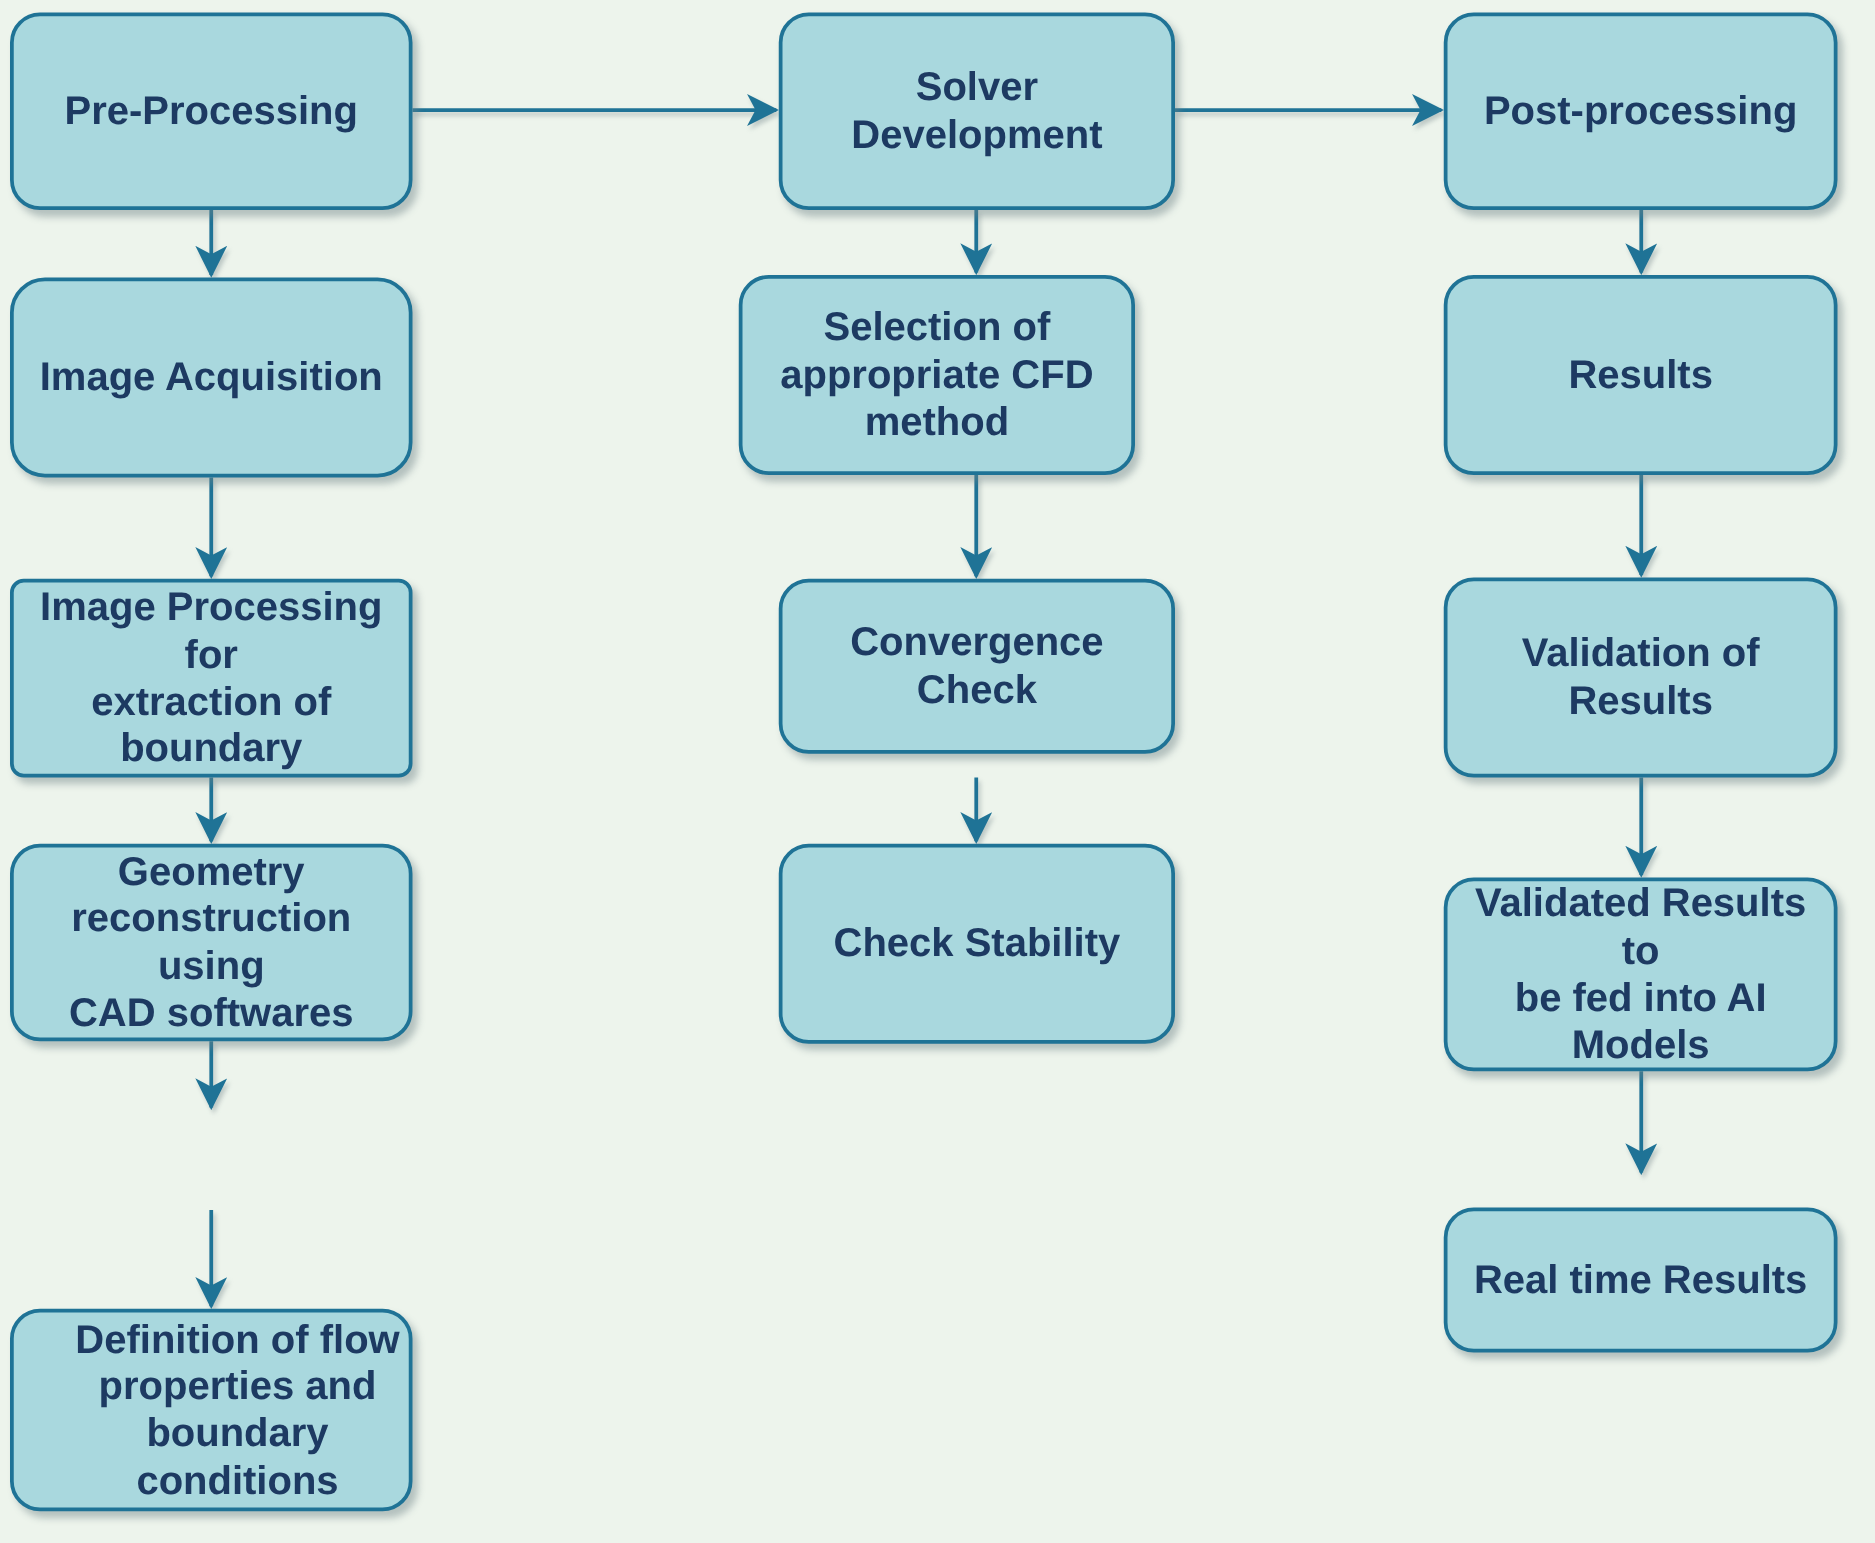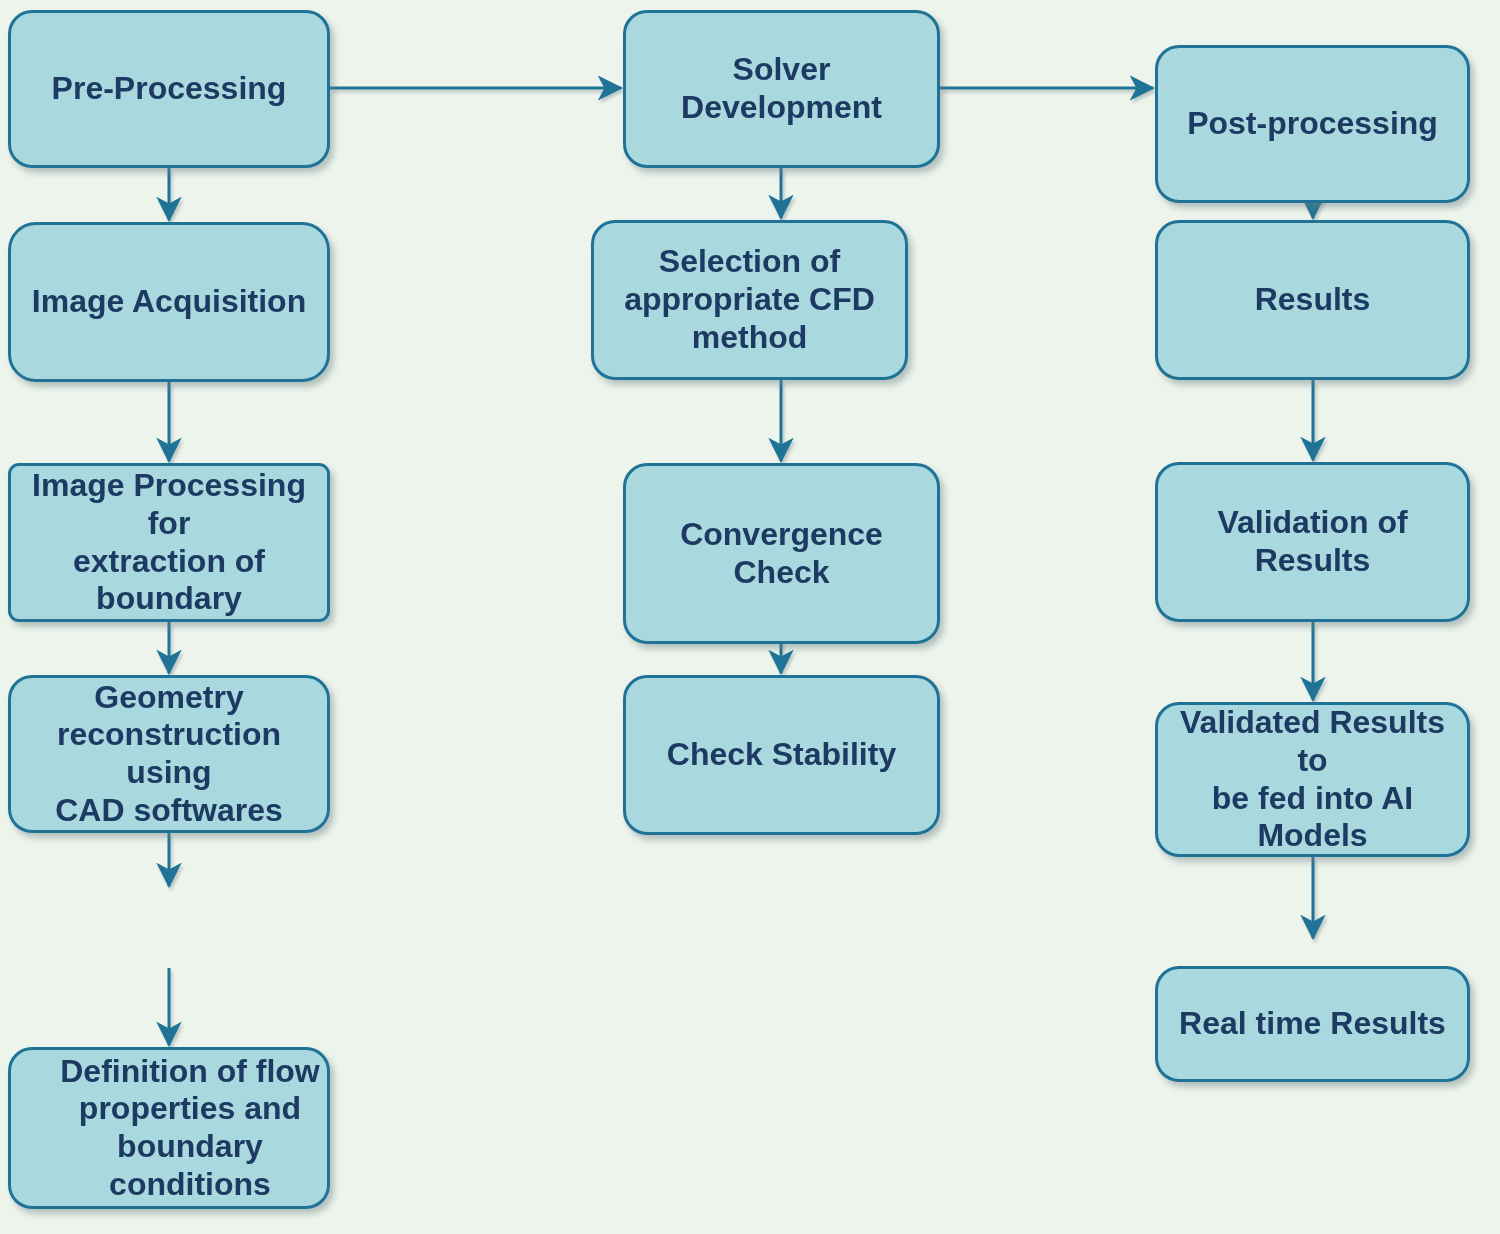--- a/index.html
+++ b/index.html
@@ -93,23 +93,23 @@
 reconstruction using
 CAD softwares</div>
   <div class="box" style="left:8px; top:1047px; width:322px; height:162px;padding-left:48px;">Definition of flow
 properties and
 boundary conditions</div>
 
   <div class="box" style="left:623px; top:10px; width:317px; height:158px;">Solver Development</div>
   <div class="box" style="left:591px; top:220px; width:317px; height:160px;">Selection of
 appropriate CFD
 method</div>
-  <div class="box" style="left:623px; top:463px; width:317px; height:181px;">Convergence Check</div>
+  <div class="box" style="left:623px; top:463px; width:317px; height:140px;">Convergence Check</div>
   <div class="box" style="left:623px; top:675px; width:317px; height:160px;">Check Stability</div>
 
-  <div class="box" style="left:1155px; top:10px; width:315px; height:158px;margin-top:35px;">Post-processing</div>
+  <div class="box" style="left:1155px; top:10px; width:315px; height:158px;">Post-processing</div>
   <div class="box" style="left:1155px; top:220px; width:315px; height:160px;">Results</div>
   <div class="box" style="left:1155px; top:462px; width:315px; height:160px;">Validation of Results</div>
   <div class="box" style="left:1155px; top:702px; width:315px; height:155px;">Validated Results to
 be fed into AI Models</div>
   <div class="box" style="left:1155px; top:940px; width:315px; height:116px;margin-top:26px;">Real time Results</div>
 
 </div>
 
 </body></html>

